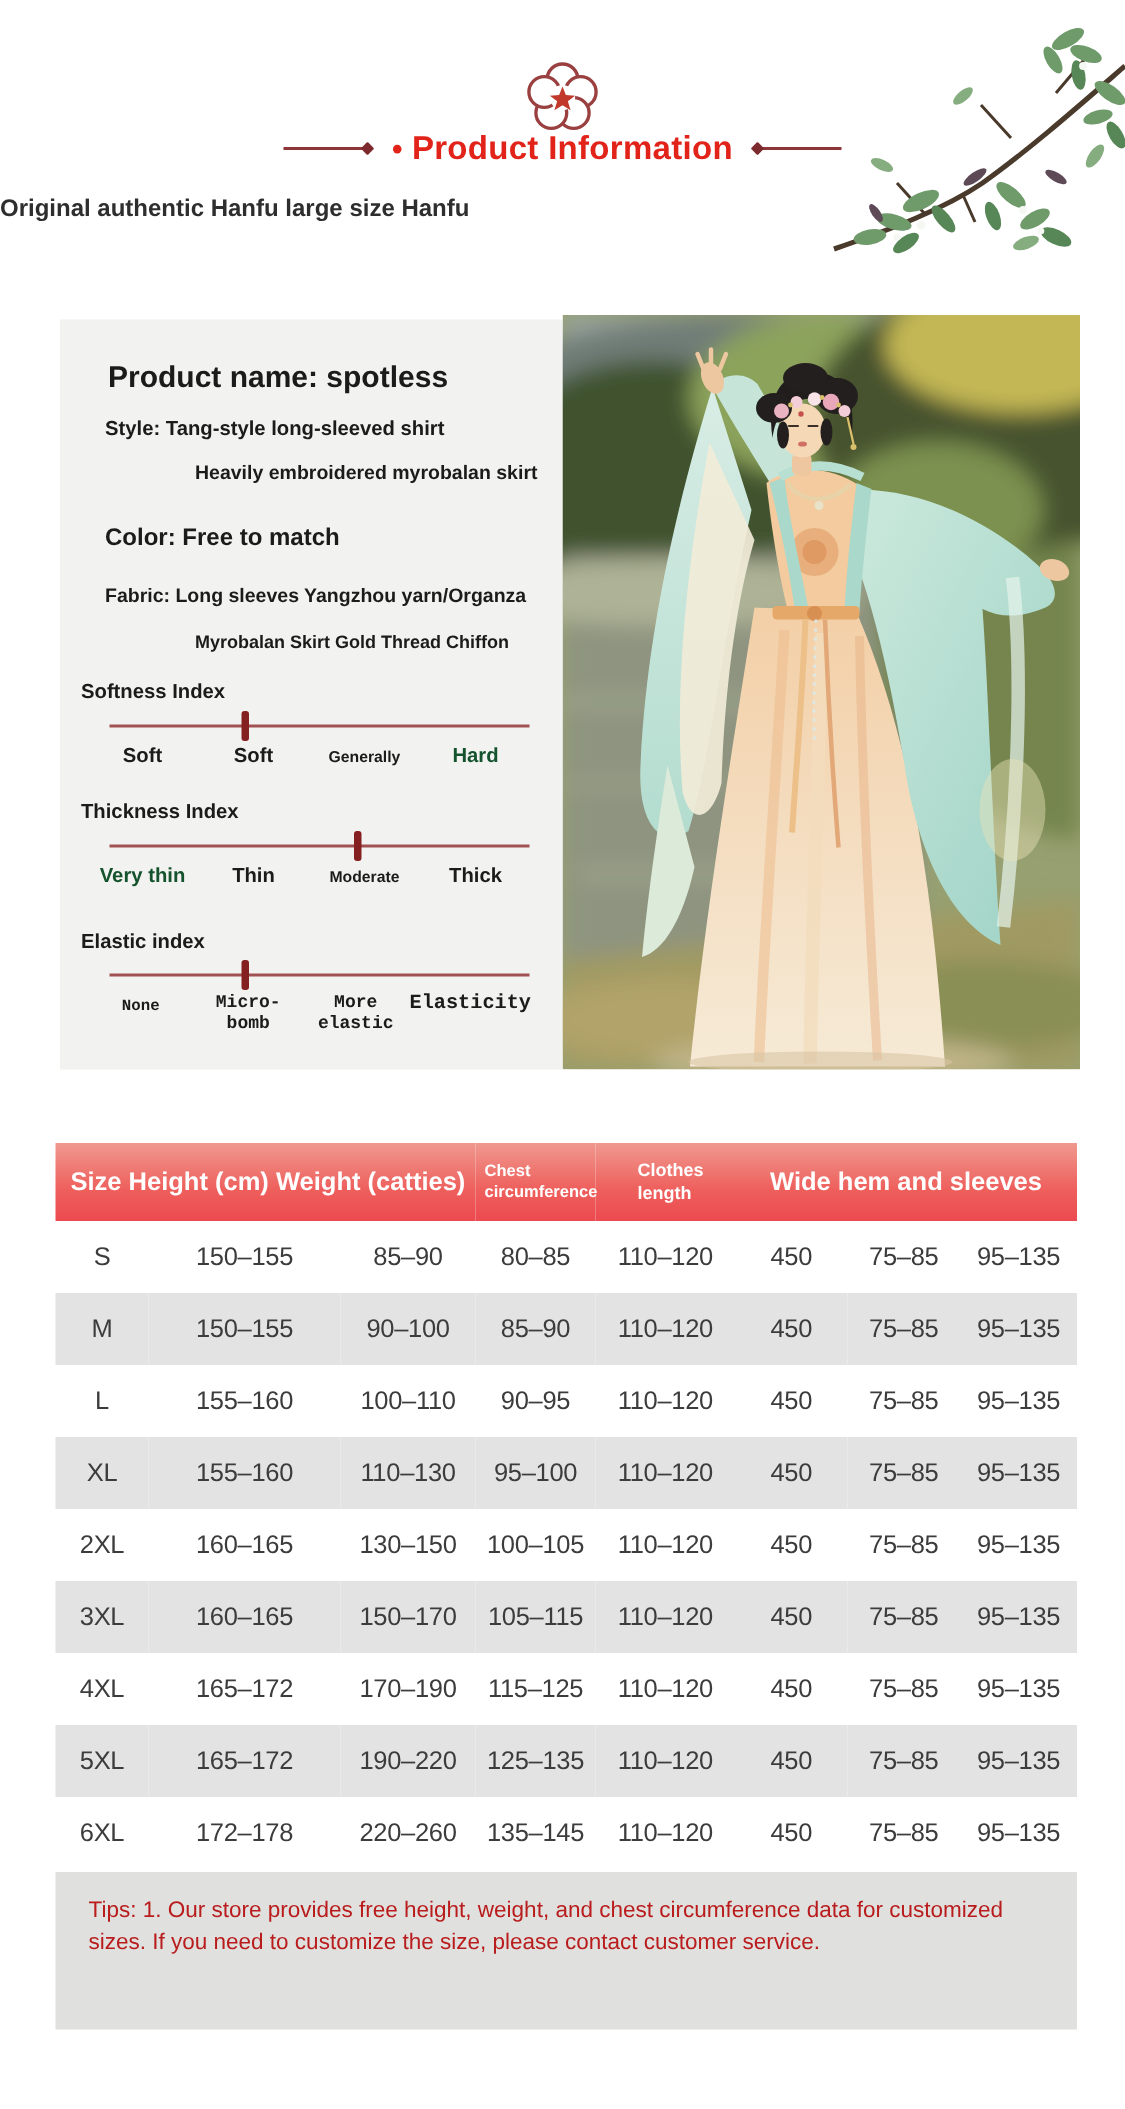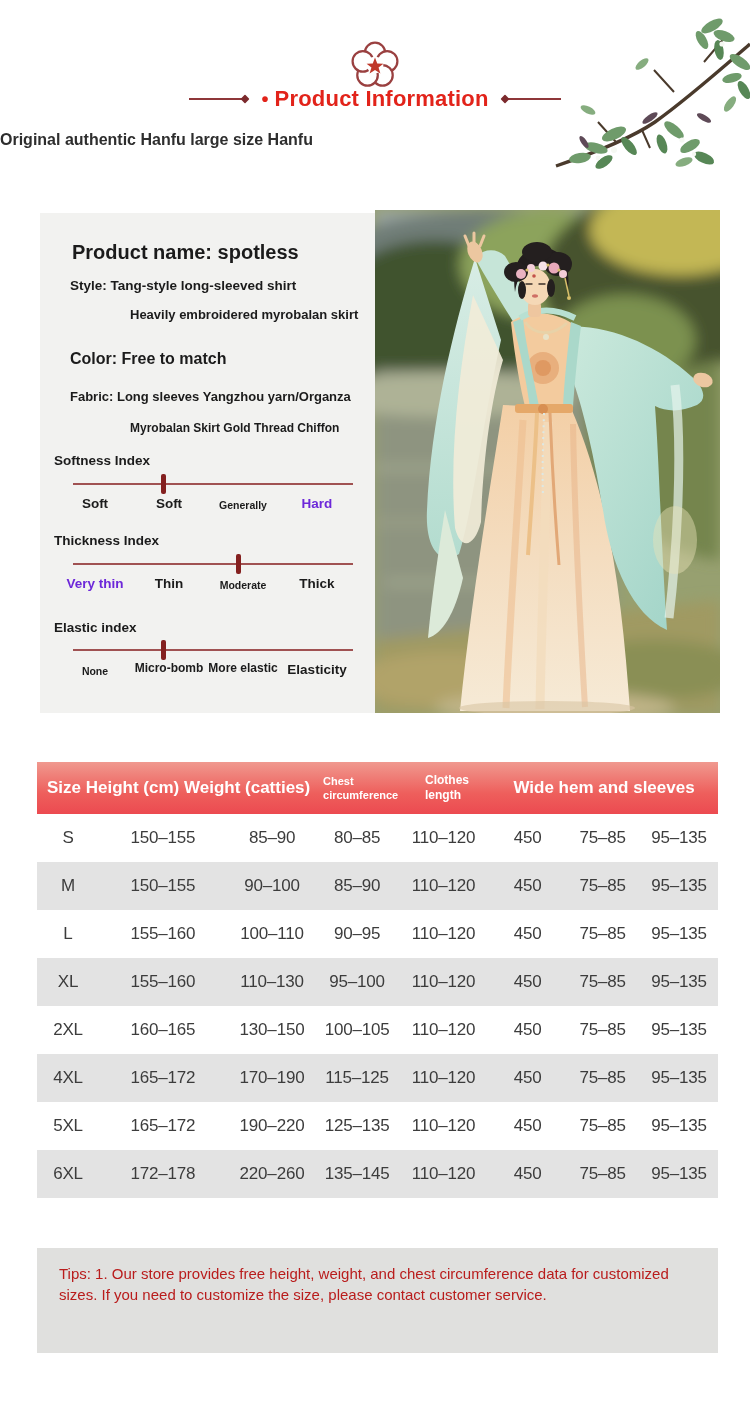--- a/index.html
+++ b/index.html
@@ -30,24 +30,24 @@
   .ip-fabric2 { left:90px; top:208px; font-size:12px; }
 
   .idx-title { position:absolute; left:14px; font-size:13.5px; font-weight:bold; }
   .idx-track { position:absolute; left:33px; width:280px; height:2px; background:#a05252; }
   .idx-marker { position:absolute; top:-9px; width:5px; height:20px; background:#84201f; border-radius:2px; transform:translateX(-2px); }
   .idx-labels { position:absolute; left:18px; width:296px; display:grid; grid-template-columns:1fr 1fr 1fr 1fr; }
   .idx-labels span { display:block; text-align:center; font-weight:bold; color:#1b1b1b; line-height:1.15; }
   .idx-labels .lg { font-size:13.5px; }
   .idx-labels .md { font-size:12px; }
   .idx-labels .sm { font-size:10.5px; padding-top:3px; }
-  .idx-labels .muted { color:#6d28d9; }
+  .idx-labels .muted { color:#14532d; }
   .t-soft  { top:240px; } .trk-soft  { top:270px; } .lab-soft  { top:283px; }
   .t-thick { top:320px; } .trk-thick { top:350px; } .lab-thick { top:363px; }
-  .t-elas  { top:407px; } .trk-elas  { top:436px; } .lab-elas  { top:449px; }
+  .t-elas  { top:407px; } .trk-elas  { top:436px; } .lab-elas  { top:449px;font-family:Liberation Mono, monospace; }
 
   
   .photo { position:absolute; left:375px; top:210px; width:345px; height:503px; overflow:hidden; }
   .photo svg { display:block; width:345px; height:503px; }
 
   
   .size-table { position:absolute; left:37px; top:762px; width:681px; border-collapse:collapse; table-layout:fixed; }
   .size-table thead th { background:linear-gradient(180deg,#f0998f 0%,#ee5f5c 60%,#ec4a50 100%);
       color:#ffffff; font-weight:bold; height:52px; vertical-align:middle; }
   th.h-main  { text-align:left; padding-left:10px; font-size:17px; }
@@ -351,20 +351,30 @@
         <td>2XL</td>
           <td>160–165</td>
           <td>130–150</td>
           <td>100–105</td>
           <td>110–120</td>
           <td>450</td>
           <td>75–85</td>
           <td>95–135</td>
       </tr>
       <tr>
+        <td>3XL</td>
+          <td>160–165</td>
+          <td>150–170</td>
+          <td>105–115</td>
+          <td>110–120</td>
+          <td>450</td>
+          <td>75–85</td>
+          <td>95–135</td>
+      </tr>
+      <tr>
         <td>4XL</td>
           <td>165–172</td>
           <td>170–190</td>
           <td>115–125</td>
           <td>110–120</td>
           <td>450</td>
           <td>75–85</td>
           <td>95–135</td>
       </tr>
       <tr>

